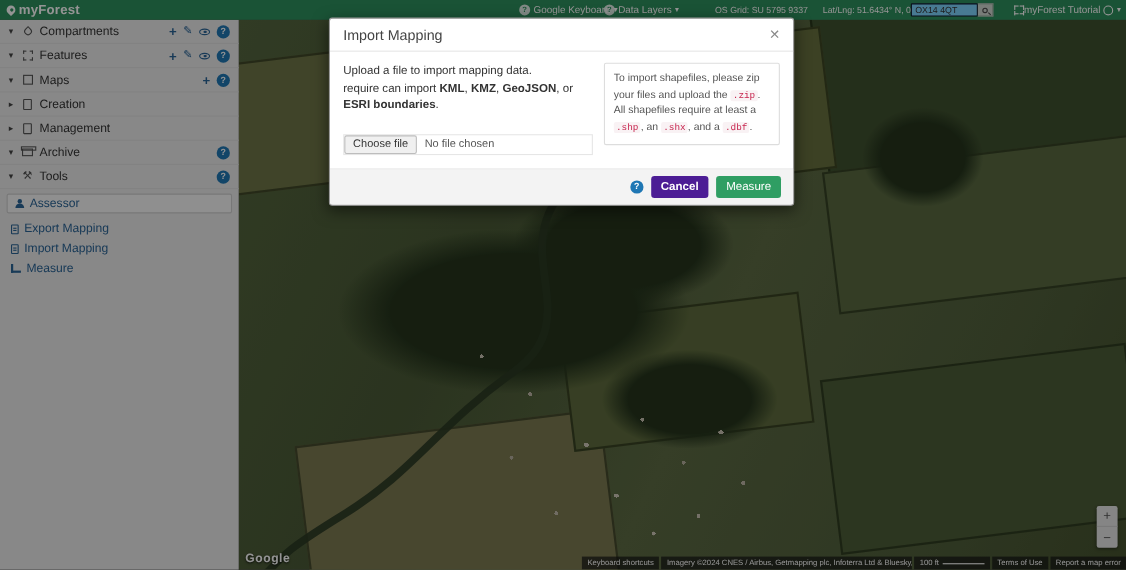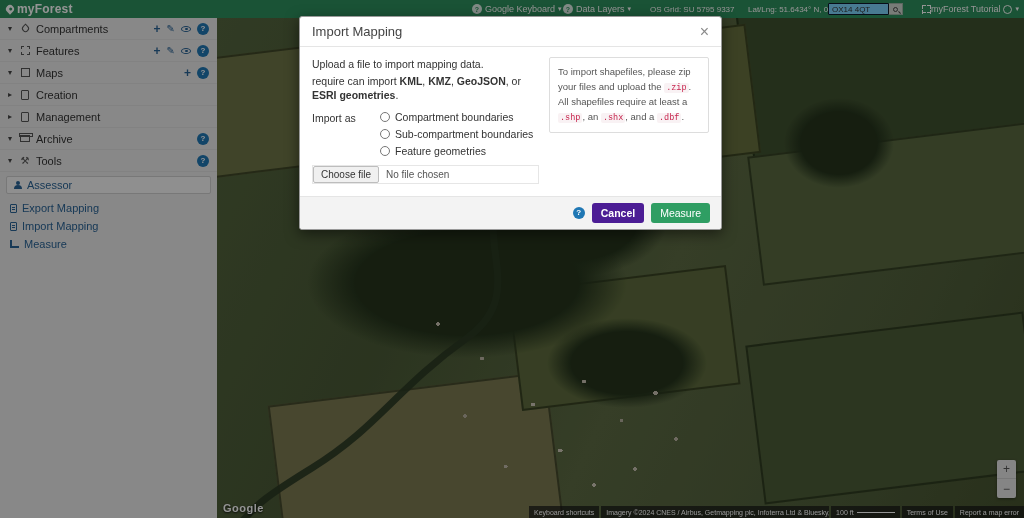--- a/index.html
+++ b/index.html
@@ -6,21 +6,21 @@
   html,body { width:1024px; height:518px; overflow:hidden; background:#000; }
   body { font-family:"Liberation Sans","DejaVu Sans",sans-serif; }
   #app { position:relative; width:1024px; height:518px; overflow:hidden; background:#444; }
 
   
   .header { position:absolute; top:0; left:0; right:0; height:18px; background:#2e8f5d; z-index:3; color:#fff; }
   .hdr-item { position:absolute; top:0; height:18px; display:flex; align-items:center; gap:3px; font-size:9px; white-space:nowrap;justify-content:flex-end; }
   .brand { left:6px; font-size:12px; font-weight:bold; letter-spacing:.2px; }
   .ico-pin { width:8px; height:8px; background:#fff; border-radius:50% 50% 50% 0; transform:rotate(-45deg); position:relative; }
   .ico-pin::after { content:""; position:absolute; left:2.5px; top:2.5px; width:3px; height:3px; border-radius:50%; background:#2e8f5d; }
-  .hdr-maptype { left:472px; } .hdr-datalayers { left:563px; }
+  .hdr-maptype { left:472px; } .hdr-datalayers { left:549px; }
   .hdr-osgrid { left:650px; font-size:8px; } .hdr-latlng { left:748px; font-size:8px; }
   .hdr-info { width:10px; height:10px; border-radius:50%; background:rgba(255,255,255,.85); color:#2e8f5d; font-size:7px; font-weight:bold; display:flex; align-items:center; justify-content:center; }
   .caret { font-size:7px; }
   .hdr-search { left:828px; gap:0; }
   .hdr-search input { width:61px; height:12px; border:1px solid #0f172a; background:#7dd3fc; font-size:8px; padding:0 3px; color:#333; border-radius:1px; }
   .search-btn { width:14px; height:12px; background:#cfd6cf; border:1px solid #9fb3a6; border-left:none; display:flex; align-items:center; justify-content:center; cursor:pointer; }
   .ico-search { width:5px; height:5px; border:1.2px solid #4a4a4a; border-radius:50%; position:relative; }
   .ico-search::after { content:""; position:absolute; left:4px; top:4px; width:3px; height:1.2px; background:#4a4a4a; transform:rotate(45deg); }
   .hdr-fullscreen { left:922px; }
   .ico-fullscreen { width:9px; height:9px; background:
@@ -117,21 +117,21 @@
   .modal-title { font-size:13px; color:#444; }
   .modal-close { font-size:16px; color:#8a8a8a; cursor:pointer; line-height:1; }
   .modal-body { padding:10px 12px 12px 12px; display:flex; gap:10px; }
   .mb-left { flex:1; font-size:10.5px; color:#333; }
   .mb-left p { margin-bottom:3px; line-height:1.35; }
   .importas { display:flex; margin-top:8px; }
   .importas-label { width:68px; padding-top:1px; }
   .radio-group { display:flex; flex-direction:column; gap:5px; }
   .radio-row { display:flex; align-items:center; gap:5px; cursor:pointer; }
   .radio-row input { width:10px; height:10px; margin:0; cursor:pointer; }
-  .file-row { margin-top:8px; display:flex; align-items:center; height:19px; background:#fff; border:1px solid #e6e6e6; cursor:pointer; }
+  .file-row { margin-top:19px; display:flex; align-items:center; height:19px; background:#fff; border:1px solid #e6e6e6; cursor:pointer; }
   .choose-btn { height:100%; background:#f0f0f0; border:1px solid #bdbdbd; border-radius:2px; font-size:10px; color:#333; padding:0 7px; display:flex; align-items:center; cursor:pointer; }
   .file-status { font-size:10px; color:#555; padding-left:7px; }
   .mb-right { width:160px; border:1px solid #ddd; border-radius:2px; background:#fff; padding:7px 8px; font-size:9.5px; line-height:1.55; color:#555; align-self:flex-start; }
   code.ext { font-family:"Liberation Mono","DejaVu Sans Mono",monospace; font-size:8.5px; color:#c7254e; background:#f9f2f4; padding:0 2px; border-radius:2px; }
   .modal-footer { background:#f3f3f3; border-top:1px solid #e5e5e5; height:33px; display:flex; align-items:center; justify-content:flex-end; gap:7px; padding:0 11px; border-radius:0 0 3px 3px; }
   .btn { font-size:10.5px; color:#fff; padding:4px 9px; border-radius:3px; border:none; cursor:pointer; font-family:inherit; }
   .btn-cancel { background:#4c1d95;font-weight:bold; }
   .btn-import { background:#2f9e63; }
 </style>
 </head>
@@ -302,38 +302,21 @@
   <div class="dim"></div>
 
   <div class="modal">
     <div class="modal-header">
       <span class="modal-title">Import Mapping</span>
       <span class="modal-close">×</span>
     </div>
     <div class="modal-body">
       <div class="mb-left">
         <p>Upload a file to import mapping data.</p>
-        <p><span>require can import </span><b>KML</b><span>, </span><b>KMZ</b><span>, </span><b>GeoJSON</b><span>, or </span><b>ESRI geometries</b><span>.</span></p>
-        <div class="importas">
-          <span class="importas-label">Import as</span>
-          <div class="radio-group">
-            <label class="radio-row">
-              <input type="radio" name="importas" style="">
-              <span>Compartment boundaries</span>
-            </label>
-            <label class="radio-row">
-              <input type="radio" name="importas" style="">
-              <span>Sub-compartment boundaries</span>
-            </label>
-            <label class="radio-row">
-              <input type="radio" name="importas" style="">
-              <span>Feature geometries</span>
-            </label>
-          </div>
-        </div>
+        <p><span>require can import </span><b>KML</b><span>, </span><b>KMZ</b><span>, </span><b>GeoJSON</b><span>, or </span><b>ESRI boundaries</b><span>.</span></p>
         <div class="file-row">
           <span class="choose-btn">Choose file</span>
           <span class="file-status">No file chosen</span>
         </div>
       </div>
       <div class="mb-right">
         <span>To import shapefiles, please zip your files and upload the </span><code class="ext">.zip</code><span>.</span><br>
         <span>All shapefiles require at least a </span><code class="ext">.shp</code><span>, an </span><code class="ext">.shx</code><span>, and a </span><code class="ext">.dbf</code><span>.</span>
       </div>
     </div>

